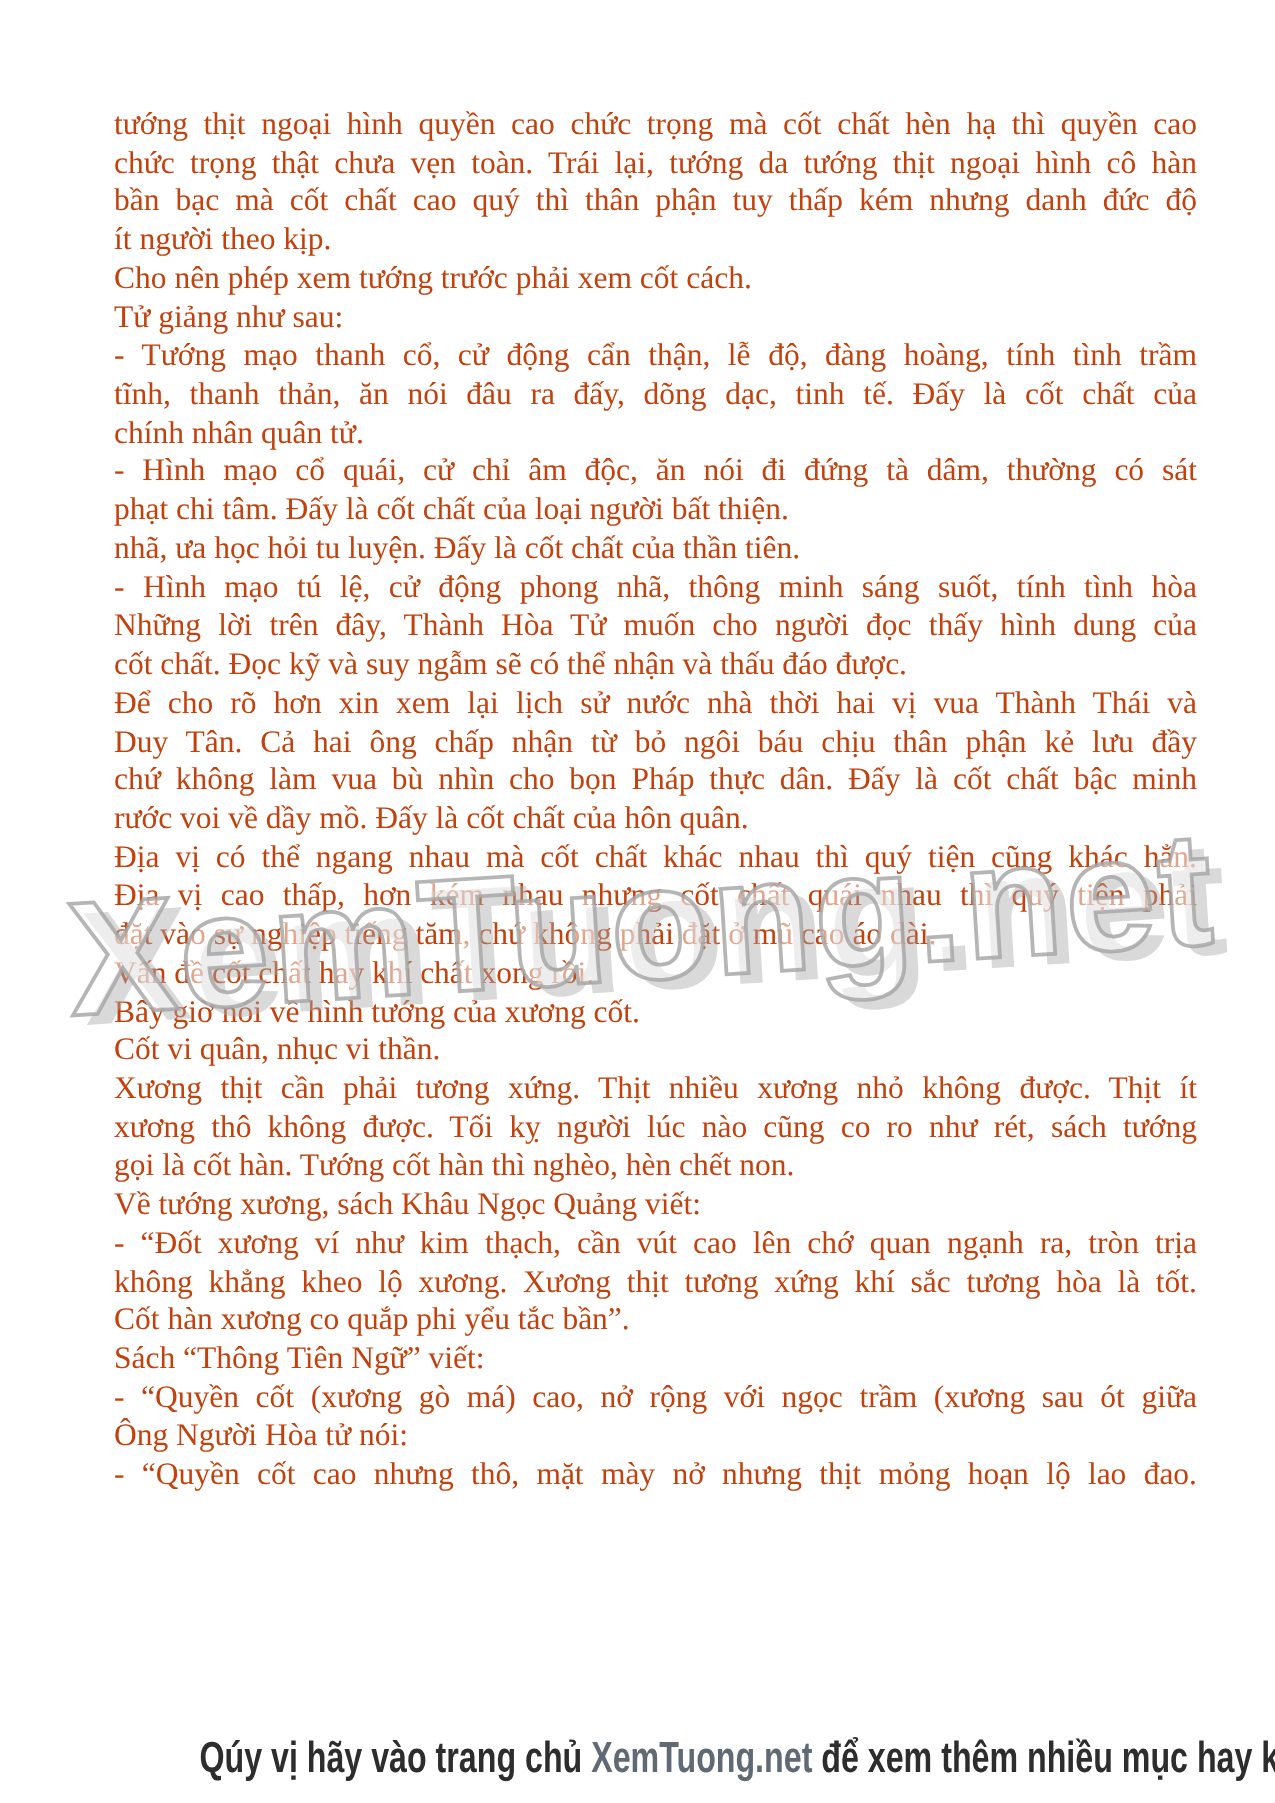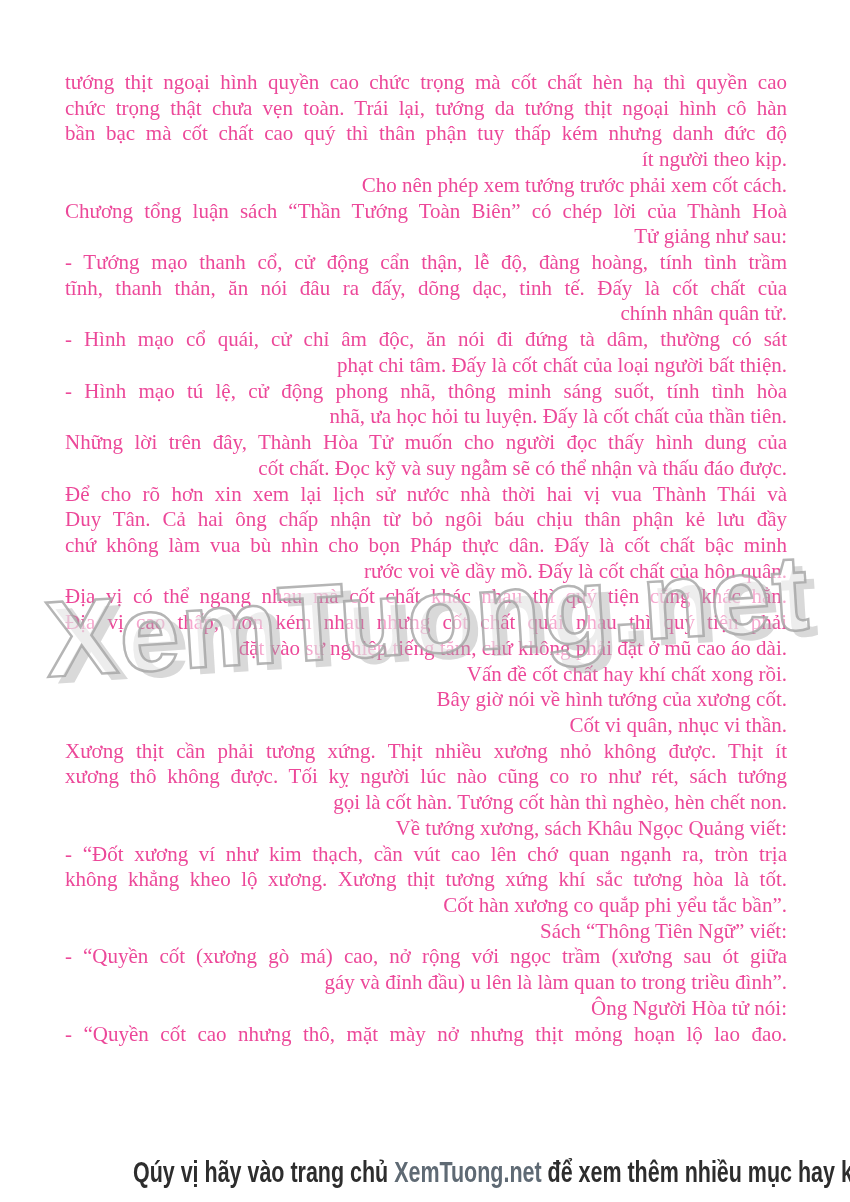--- a/index.html
+++ b/index.html
@@ -5,29 +5,29 @@
   html,body{margin:0;padding:0;background:#ffffff;}
   .page{
     position:relative;
     width:850px;height:1202px;
     background:#ffffff;
     overflow:hidden;
     font-family:"Liberation Serif","DejaVu Serif",serif;
   }
   .page-text{
     position:absolute;
-    left:65px;top:70px;width:722px;
-    color:#ec4899;
+    left:76px;top:70px;width:722px;
+    color:#c2410c;
   }
   .line{
     height:25.72px;
     line-height:25.72px;
     font-size:21px;
     white-space:normal;
-    text-align:right;
+    text-align:left;
   }
   .line.j{
     text-align:justify;
     text-align-last:justify;
   }
   .watermark{
     position:absolute;
     left:35px;top:553px;width:785px;
     text-align:center;
     transform:rotate(-3.6deg);
@@ -66,29 +66,28 @@
 <body>
 
 <div class="page">
 
   <div class="page-text">
       <div class="line j">tướng thịt ngoại hình quyền cao chức trọng mà cốt chất hèn hạ thì quyền cao</div>
       <div class="line j">chức trọng thật chưa vẹn toàn. Trái lại, tướng da tướng thịt ngoại hình cô hàn</div>
       <div class="line j">bần bạc mà cốt chất cao quý thì thân phận tuy thấp kém nhưng danh đức độ</div>
       <div class="line">ít người theo kịp.</div>
       <div class="line">Cho nên phép xem tướng trước phải xem cốt cách.</div>
-      <div class="line j">Chương tổng luận sách “Thần Tướng Toàn Biên” có chép lời của Thành Hoà</div>
       <div class="line">Tử giảng như sau:</div>
       <div class="line j">- Tướng mạo thanh cổ, cử động cẩn thận, lễ độ, đàng hoàng, tính tình trầm</div>
       <div class="line j">tĩnh, thanh thản, ăn nói đâu ra đấy, dõng dạc, tinh tế. Đấy là cốt chất của</div>
       <div class="line">chính nhân quân tử.</div>
       <div class="line j">- Hình mạo cổ quái, cử chỉ âm độc, ăn nói đi đứng tà dâm, thường có sát</div>
       <div class="line">phạt chi tâm. Đấy là cốt chất của loại người bất thiện.</div>
+      <div class="line">nhã, ưa học hỏi tu luyện. Đấy là cốt chất của thần tiên.</div>
       <div class="line j">- Hình mạo tú lệ, cử động phong nhã, thông minh sáng suốt, tính tình hòa</div>
-      <div class="line">nhã, ưa học hỏi tu luyện. Đấy là cốt chất của thần tiên.</div>
       <div class="line j">Những lời trên đây, Thành Hòa Tử muốn cho người đọc thấy hình dung của</div>
       <div class="line">cốt chất. Đọc kỹ và suy ngẫm sẽ có thể nhận và thấu đáo được.</div>
       <div class="line j">Để cho rõ hơn xin xem lại lịch sử nước nhà thời hai vị vua Thành Thái và</div>
       <div class="line j">Duy Tân. Cả hai ông chấp nhận từ bỏ ngôi báu chịu thân phận kẻ lưu đầy</div>
       <div class="line j">chứ không làm vua bù nhìn cho bọn Pháp thực dân. Đấy là cốt chất bậc minh</div>
       <div class="line">rước voi về dầy mồ. Đấy là cốt chất của hôn quân.</div>
       <div class="line j">Địa vị có thể ngang nhau mà cốt chất khác nhau thì quý tiện cũng khác hẳn.</div>
       <div class="line j">Địa vị cao thấp, hơn kém nhau nhưng cốt chất quái nhau thì quý tiện phải</div>
       <div class="line">đặt vào sự nghiệp tiếng tăm, chứ không phải đặt ở mũ cao áo dài.</div>
       <div class="line">Vấn đề cốt chất hay khí chất xong rồi.</div>
@@ -96,21 +95,20 @@
       <div class="line">Cốt vi quân, nhục vi thần.</div>
       <div class="line j">Xương thịt cần phải tương xứng. Thịt nhiều xương nhỏ không được. Thịt ít</div>
       <div class="line j">xương thô không được. Tối kỵ người lúc nào cũng co ro như rét, sách tướng</div>
       <div class="line">gọi là cốt hàn. Tướng cốt hàn thì nghèo, hèn chết non.</div>
       <div class="line">Về tướng xương, sách Khâu Ngọc Quảng viết:</div>
       <div class="line j">- “Đốt xương ví như kim thạch, cần vút cao lên chớ quan ngạnh ra, tròn trịa</div>
       <div class="line j">không khẳng kheo lộ xương. Xương thịt tương xứng khí sắc tương hòa là tốt.</div>
       <div class="line">Cốt hàn xương co quắp phi yểu tắc bần”.</div>
       <div class="line">Sách “Thông Tiên Ngữ” viết:</div>
       <div class="line j">- “Quyền cốt (xương gò má) cao, nở rộng với ngọc trầm (xương sau ót giữa</div>
-      <div class="line">gáy và đỉnh đầu) u lên là làm quan to trong triều đình”.</div>
       <div class="line">Ông Người Hòa tử nói:</div>
       <div class="line j">- “Quyền cốt cao nhưng thô, mặt mày nở nhưng thịt mỏng hoạn lộ lao đao.</div>
     </div>
 
   <div class="watermark">XemTuong.net</div>
 
   <div class="footer">
     <span class="footer-inner"><span>Qúy vị hãy vào trang chủ </span><span class="footer-brand">XemTuong.net</span><span> để xem thêm nhiều mục hay khác</span></span>
   </div>
 

